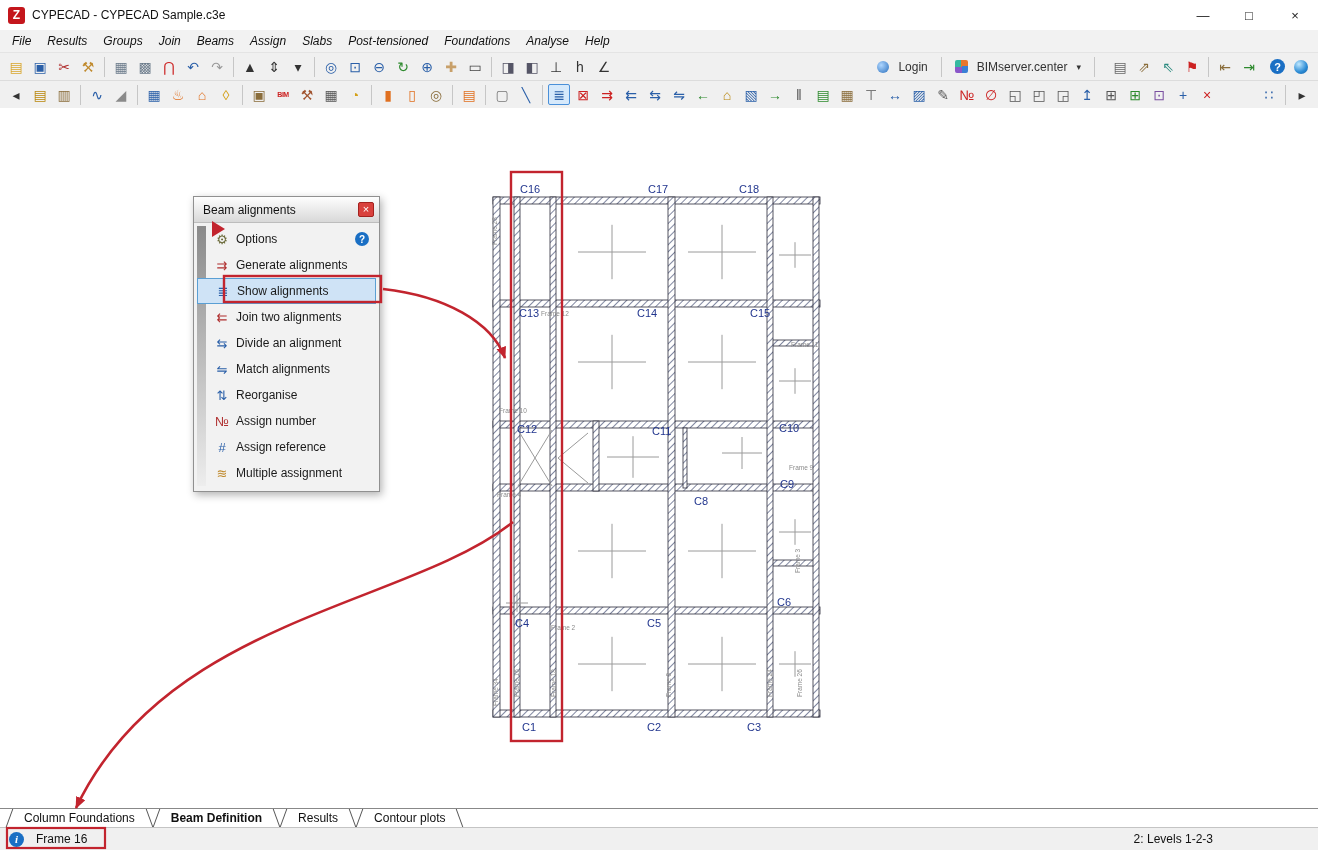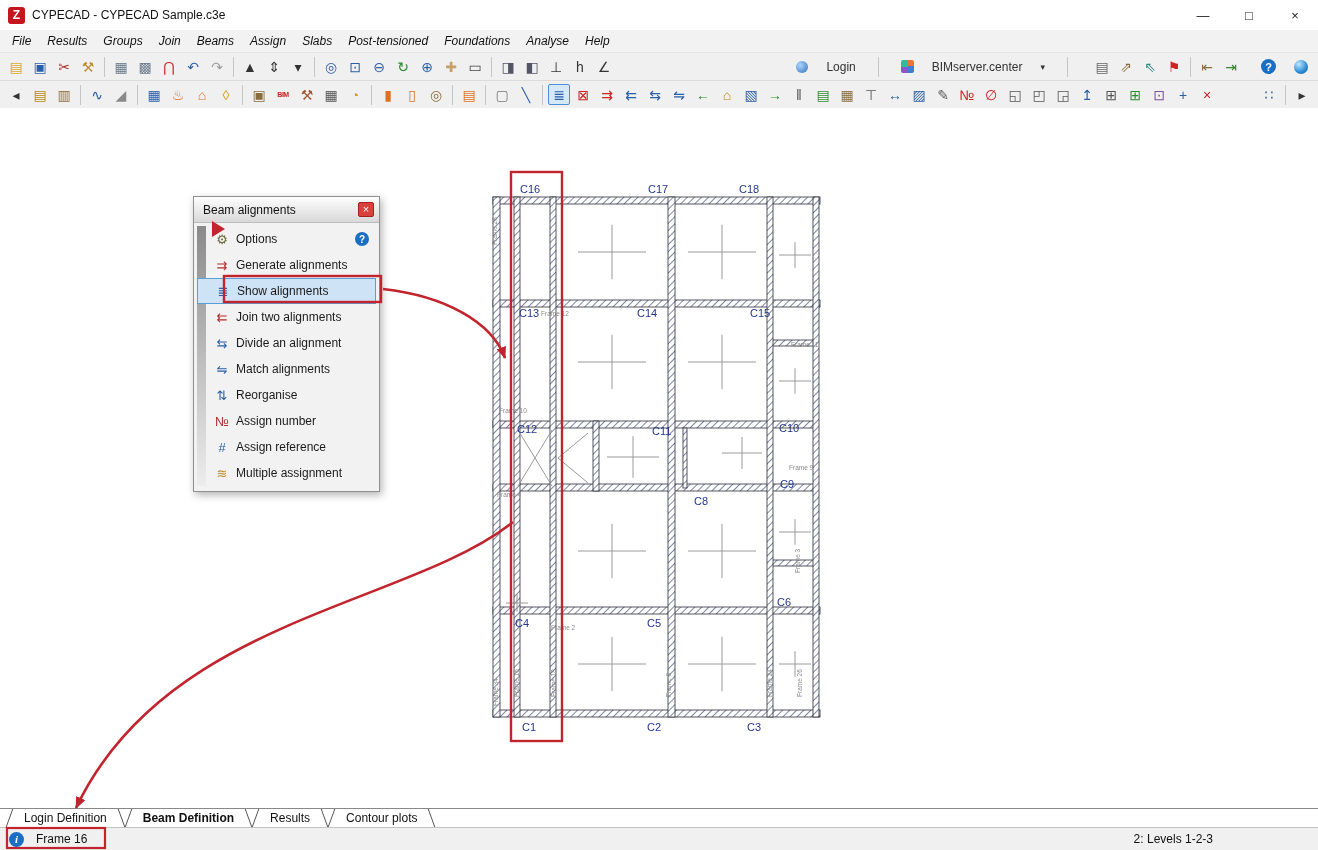--- a/index.html
+++ b/index.html
@@ -11,21 +11,21 @@
 .win-btn{width:46px;height:30px;display:flex;align-items:center;justify-content:center;font-size:13px;color:#222;}
 .menubar{height:23px;background:#f2f2f2;display:flex;align-items:center;padding-left:4px;border-bottom:1px solid #e4e4e4;font-style:italic;}
 .menu-item{padding:0 8px;line-height:23px;cursor:default;}
 .toolbar{height:28px;background:#f0f0f0;display:flex;align-items:center;padding:0 4px;border-bottom:1px solid #dcdcdc;}
 .tb-left{display:flex;align-items:center;}
 .ticon{width:22px;height:21px;display:flex;align-items:center;justify-content:center;font-size:14px;line-height:1;border:1px solid transparent;border-radius:2px;margin:0 1px;cursor:default;}
 .ticon.tiny{font-size:7px;font-weight:bold;letter-spacing:-0.5px;}
 .ticon.selected{background:#d6e9fb;border-color:#4a90d9;}
 .tsep{width:1px;height:20px;background:#c6c6c6;margin:0 4px;flex:0 0 auto;}
 .tflex{flex:1;}
-.tb-right{margin-left:auto;display:flex;align-items:center;gap:18px;padding-right:6px;}
+.tb-right{margin-left:auto;display:flex;align-items:center;gap:9px;padding-right:6px;}
 .tb-label{color:#333;}
 .caret{font-size:9px;color:#333;}
 .key-dot{width:12px;height:12px;border-radius:50%;background:radial-gradient(circle at 35% 35%,#aed6ff,#2a6fbd);}
 .bim-logo{width:13px;height:13px;border-radius:2px;background:conic-gradient(#e8762d 0 25%,#3a7fd5 0 50%,#8a56c9 0 75%,#35b8a0 0);}
 .help-circle{width:15px;height:15px;border-radius:50%;background:#1a6fc4;color:#fff;font-weight:bold;font-size:11px;display:flex;align-items:center;justify-content:center;flex:0 0 auto;}
 .globe{width:14px;height:14px;border-radius:50%;background:radial-gradient(circle at 35% 30%,#bfe8ff,#2a8ad4 60%,#1a5fa0);}
 .canvas{position:absolute;left:0;top:108px;width:1318px;height:700px;background:#fff;}
 svg.layer{position:absolute;left:0;top:0;width:1318px;height:850px;pointer-events:none;}
 #plan-layer{z-index:1;}
 #annot-layer{z-index:60;}
@@ -337,21 +337,21 @@
         <span class="dlg-label">Assign reference</span>
       </div>
       <div class="dlg-item">
         <span class="dlg-ic" style="color: rgb(192, 138, 45);">≋</span>
         <span class="dlg-label">Multiple assignment</span>
       </div>
     </div>
 </div>
 
 <div class="tabbar" id="tabbar">
-    <div class="tab">Login Definition</div>
+    <div class="tab">Column Foundations</div>
     <div class="tab active">Beam Definition</div>
     <div class="tab">Results</div>
     <div class="tab">Contour plots</div>
   </div>
 
 <div class="statusbar">
   <span class="info-icon">i</span>
   <span class="status-left">Frame 16</span>
   <span class="status-right">2: Levels 1-2-3</span>
 </div>

